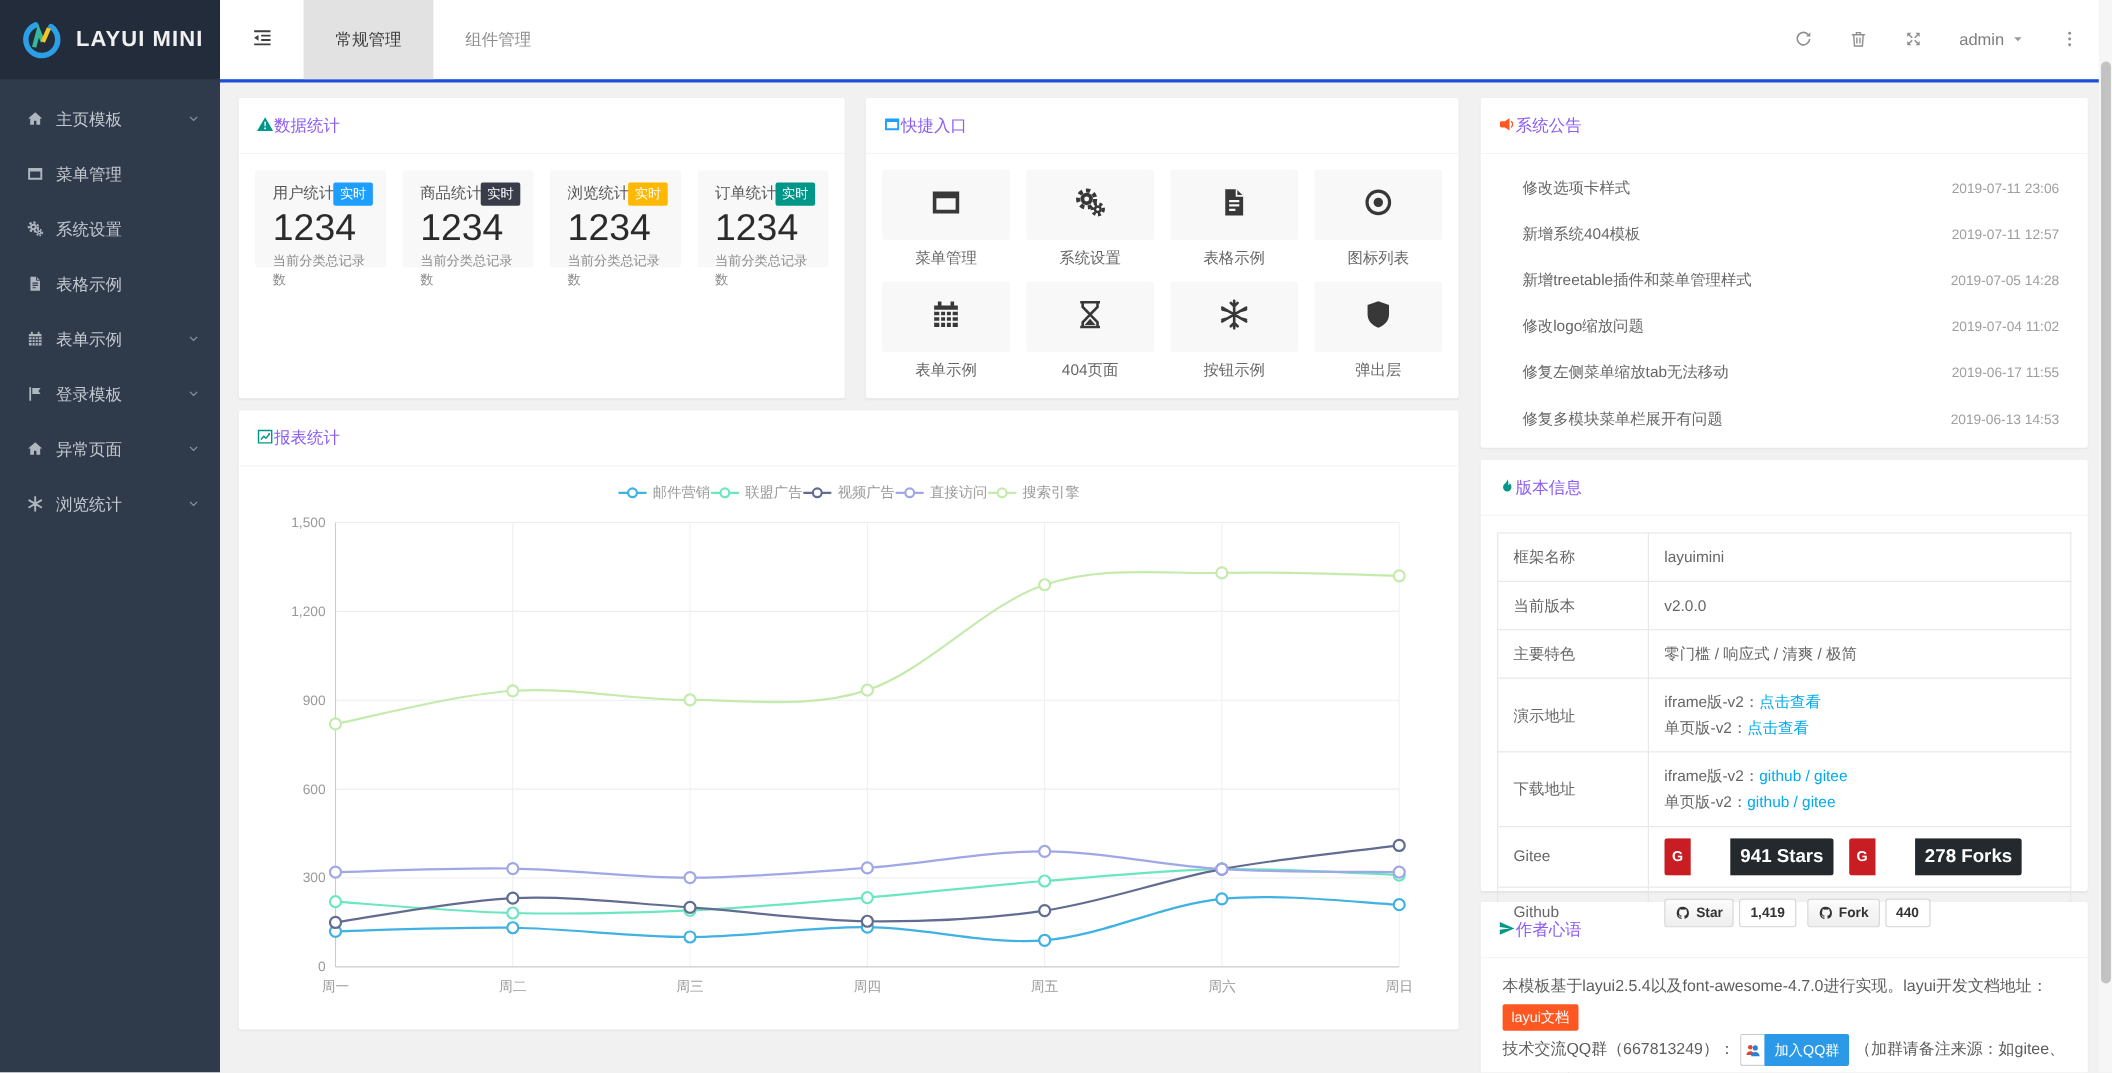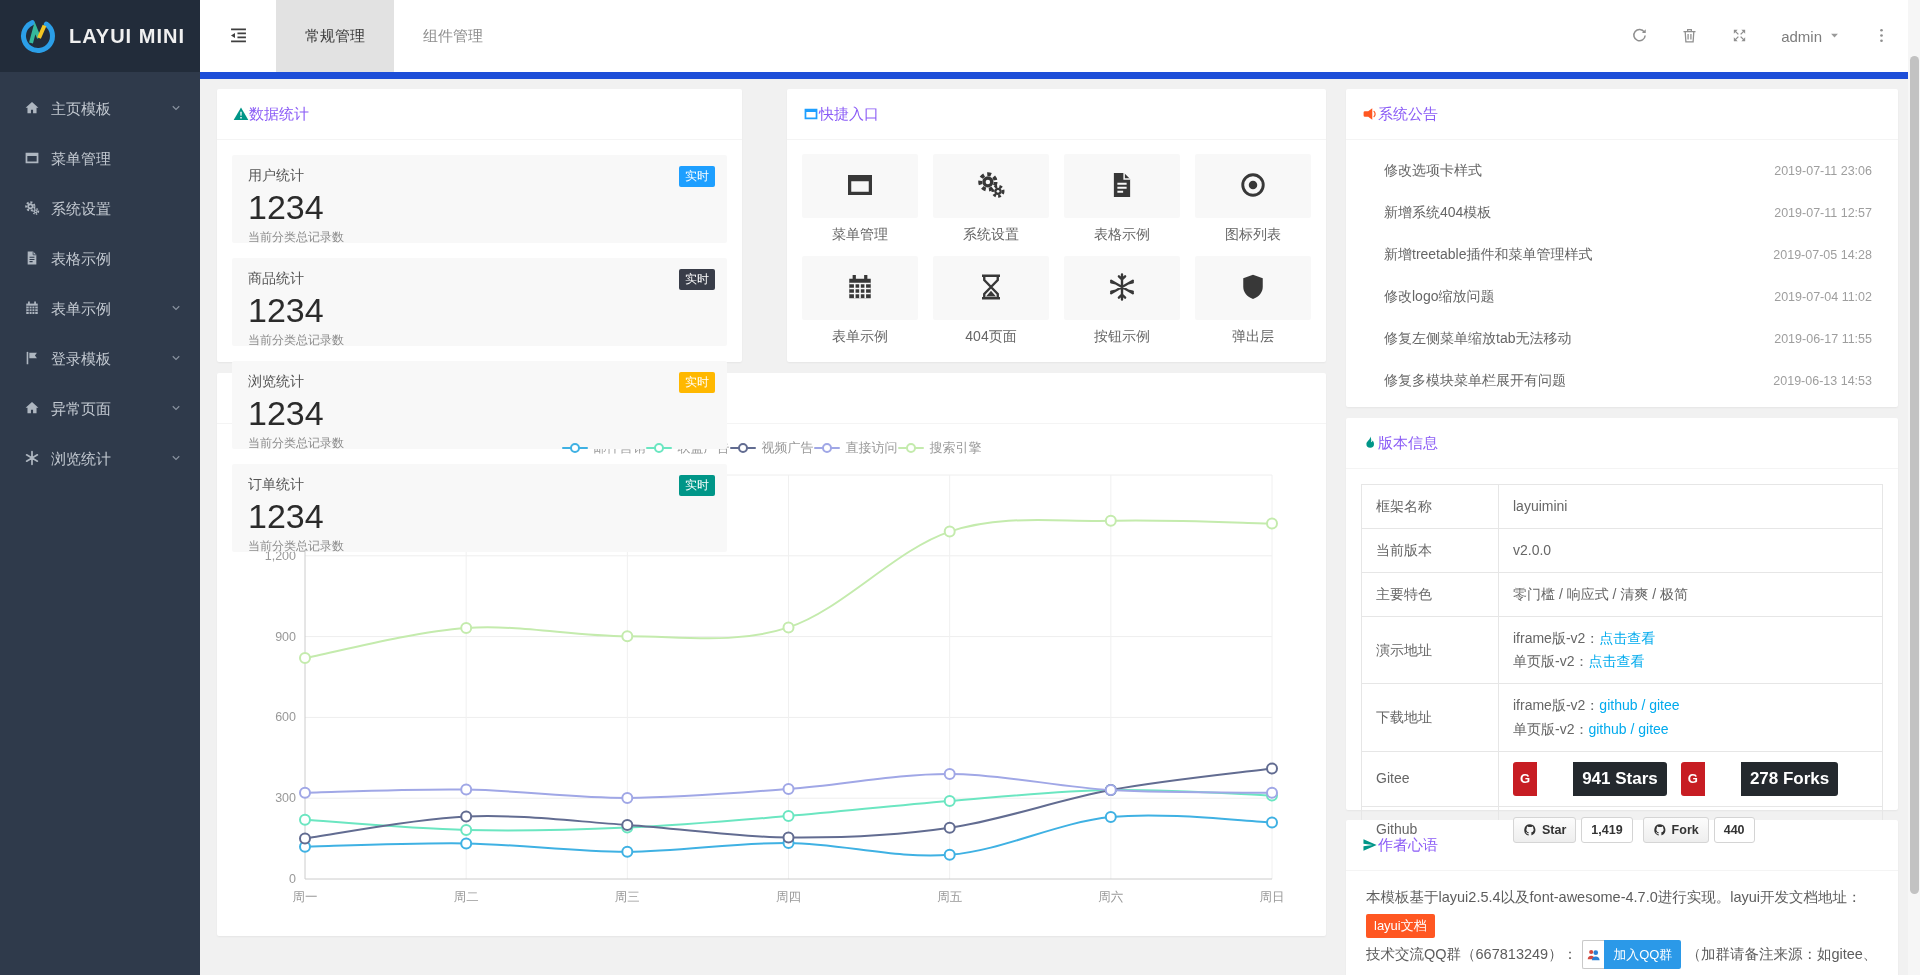--- a/index.html
+++ b/index.html
@@ -12,21 +12,21 @@
   .logo{height:72px;background:#222c3a;display:flex;align-items:center;padding-left:18px;gap:11px;cursor:pointer;}
   .logo-mark{width:40px;height:40px;flex:0 0 auto;}
   .logo-text{color:#f0f0f0;font-size:20px;font-weight:bold;letter-spacing:1px;white-space:nowrap;}
   .menu{padding-top:12px;}
   .menu-item{height:50px;display:flex;align-items:center;padding:0 18px 0 22px;color:#c3c9d1;font-size:15px;cursor:pointer;font-family:Liberation Serif, serif;}
   .menu-item .mi-icon{font-size:16px;color:#aeb6c0;width:20px;margin-right:9px;text-align:center;}
   .menu-item .mi-label{flex:1;}
   .menu-item .mi-chevron{font-size:12px;color:#8b94a1;}
 
   
-  .header{position:absolute;left:200px;top:0;right:0;height:72px;background:#fff;border-bottom:7px solid #1d4ed8;display:flex;align-items:stretch;z-index:4;}
+  .header{position:absolute;left:200px;top:0;right:0;height:72px;background:#fff;border-bottom:3px solid #1d4ed8;display:flex;align-items:stretch;z-index:4;}
   .toggle{width:76px;display:flex;align-items:center;justify-content:center;font-size:21px;color:#3f3f3f;cursor:pointer;}
   .tabs{display:flex;align-items:stretch;}
   .tab{padding:0 29px;display:flex;align-items:center;font-size:15px;color:#8e8e8e;cursor:pointer;white-space:nowrap;}
   .tab.active{background:#e2e2e2;color:#3c3c3c;}
   .header-right{margin-left:auto;display:flex;align-items:center;gap:33px;padding-right:30px;}
   .h-act{font-size:17px;color:#8f8f8f;cursor:pointer;line-height:1;}
   .admin{display:flex;align-items:center;gap:7px;font-size:15px;color:#7d7d7d;cursor:pointer;}
   .admin .caret{font-size:11px;color:#9a9a9a;}
 
   
@@ -34,29 +34,29 @@
   .cols{display:flex;gap:20px;}
   .col-left{width:1109px;flex:0 0 auto;}
   .col-right{width:552px;flex:0 0 auto;}
   .row1{display:flex;gap:19px;}
   .card{background:#fff;border-radius:2px;box-shadow:0 1px 2px rgba(0,0,0,.05);}
   .card-header{height:50px;display:flex;align-items:center;padding:0 16px;border-bottom:1px solid #f4f4f4;font-size:15px;color:#8b5cf6;}
   .card-header .ch-icon{font-size:16px;line-height:1;}
 
   
   .stats-card{width:551px;height:273px;box-sizing:border-box;}
-  .stats-grid{display:grid;grid-template-columns:1fr;gap:15px;padding:15px;}
+  .stats-grid{display:grid;grid-template-columns:1fr 1fr 1fr 1fr;gap:15px;padding:15px;}
   .stat-box{background:#f8f8f8;border-radius:2px;position:relative;padding:12px 14px 12px 16px;height:64px;}
   .stat-label{font-size:14px;color:#555;}
   .stat-badge{position:absolute;top:11px;right:12px;color:#fff;font-size:12px;padding:2px 6px;border-radius:2px;}
   .stat-value{font-size:34px;color:#2b2b2b;margin-top:3px;line-height:1.15;}
   .stat-desc{font-size:12px;color:#8c8c8c;margin-top:2px;}
 
   
-  .quick-card{width:539px;height:273px;box-sizing:border-box;margin-left:26px;}
+  .quick-card{width:539px;height:273px;box-sizing:border-box;}
   .quick-grid{display:grid;grid-template-columns:repeat(4,116px);column-gap:15px;row-gap:12px;padding:14px 15px 0;}
   .tile{cursor:pointer;}
   .tile-box{height:64px;background:#f8f8f8;--hole:#f8f8f8;border-radius:2px;display:flex;align-items:center;justify-content:center;font-size:30px;color:#383838;}
   .tile-label{text-align:center;font-size:14px;color:#666;margin-top:8px;}
 
   
   .report-card{width:1109px;height:563px;margin-top:11px;box-sizing:border-box;}
   .legend{display:flex;justify-content:center;align-items:center;margin-top:13px;height:22px;}
   .legend-item{display:flex;align-items:center;gap:6px;cursor:pointer;}
   .lg-mark{position:relative;width:26px;height:10px;}

